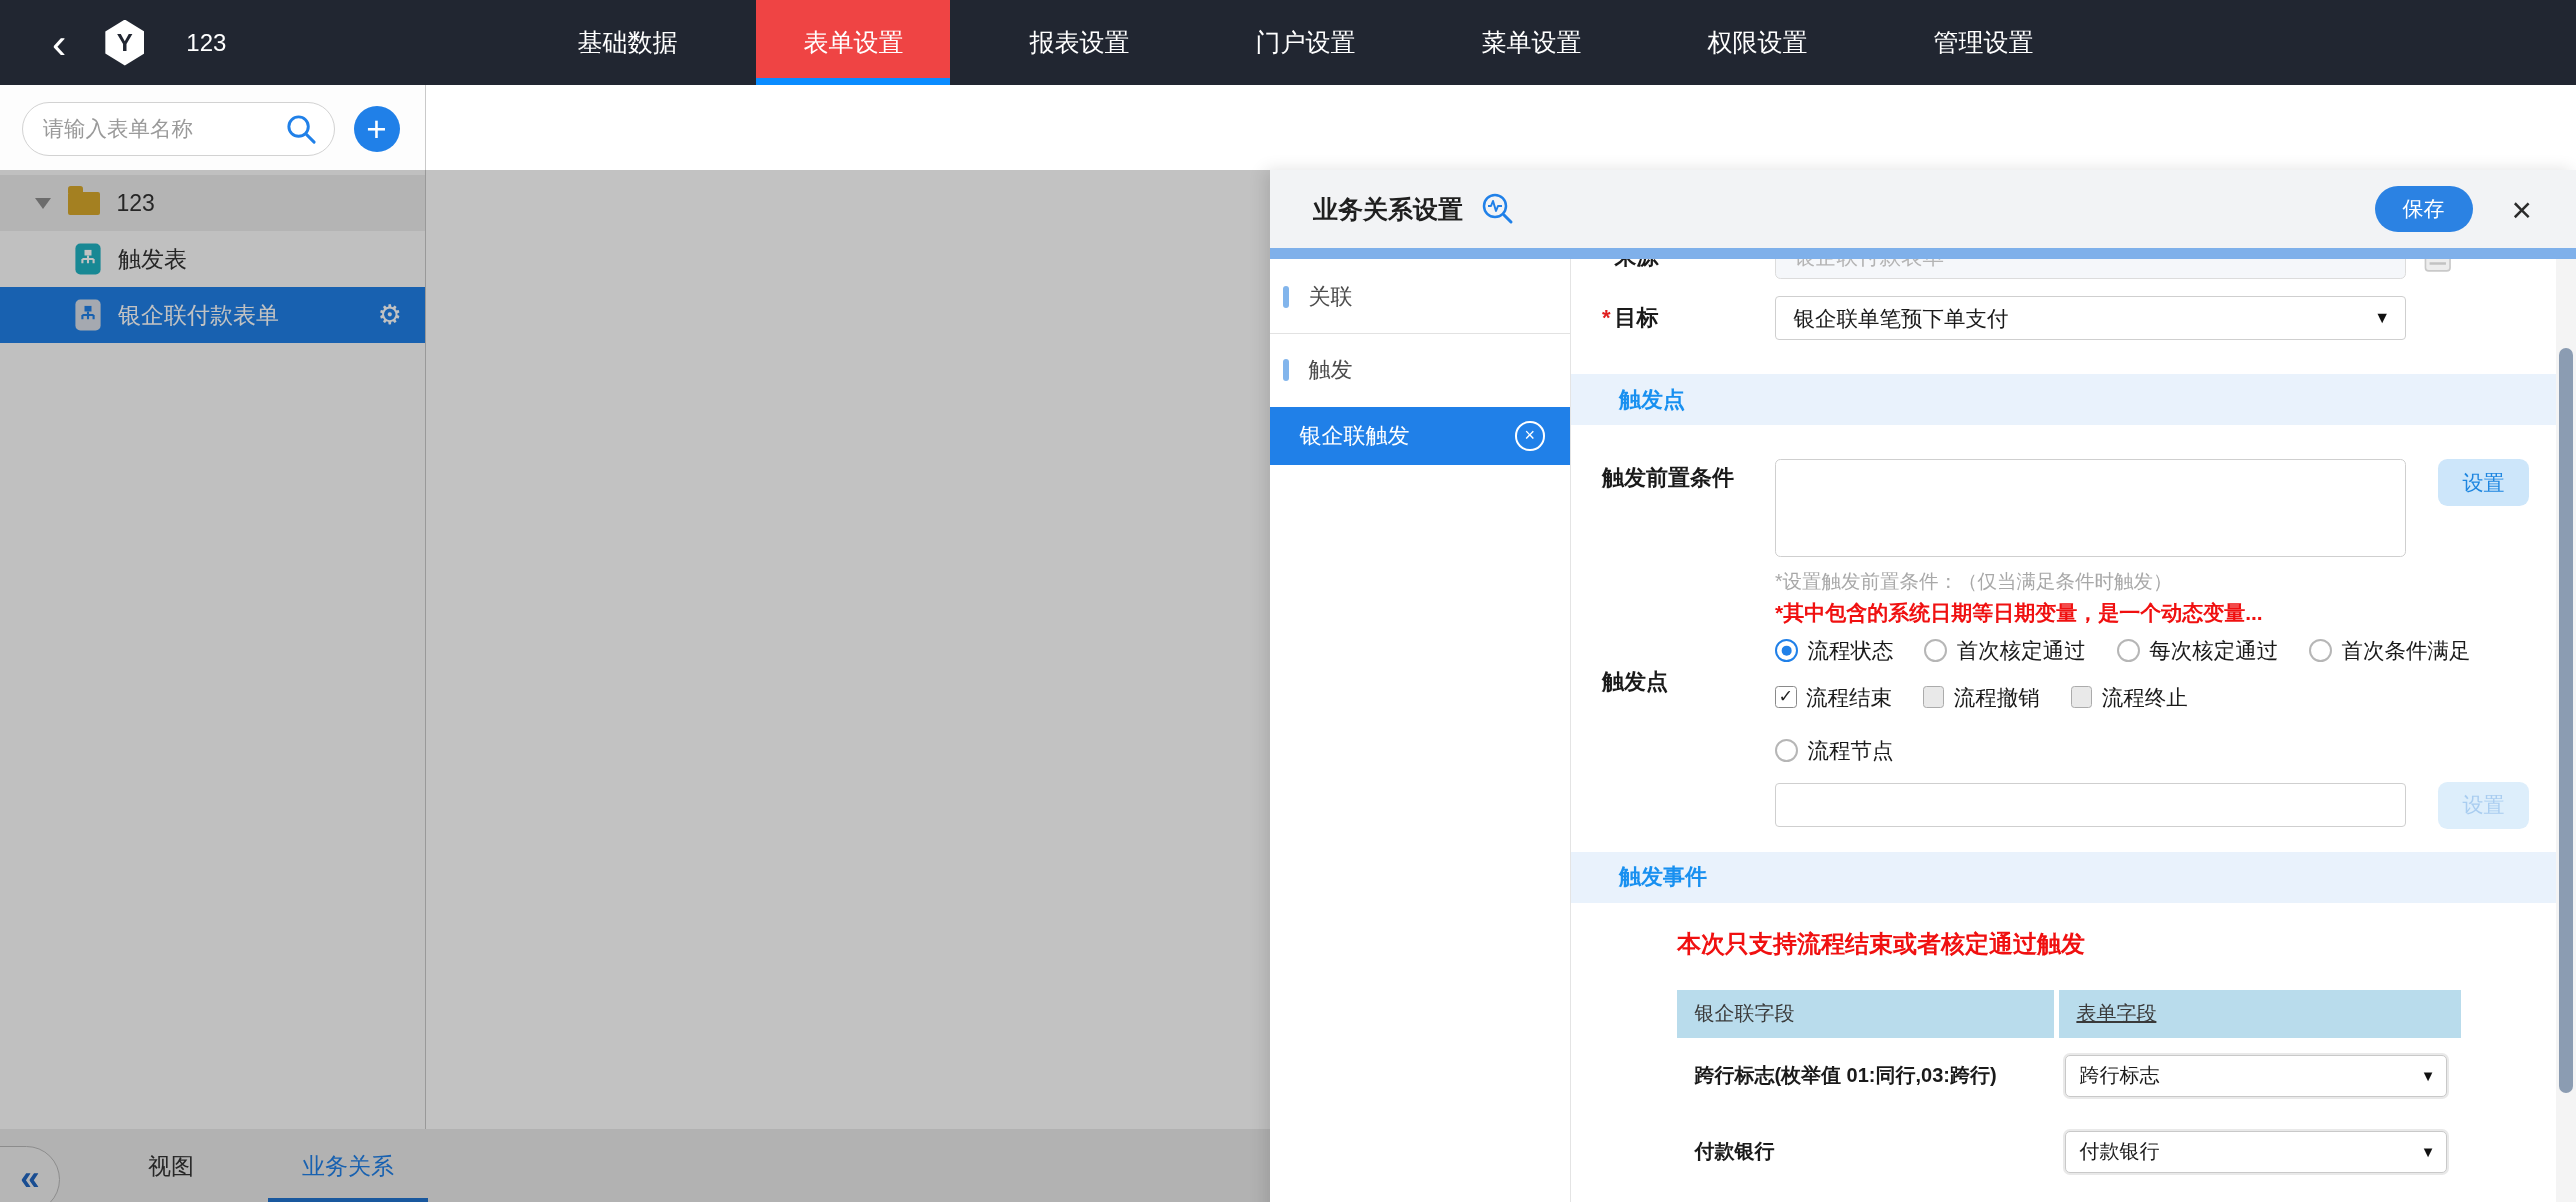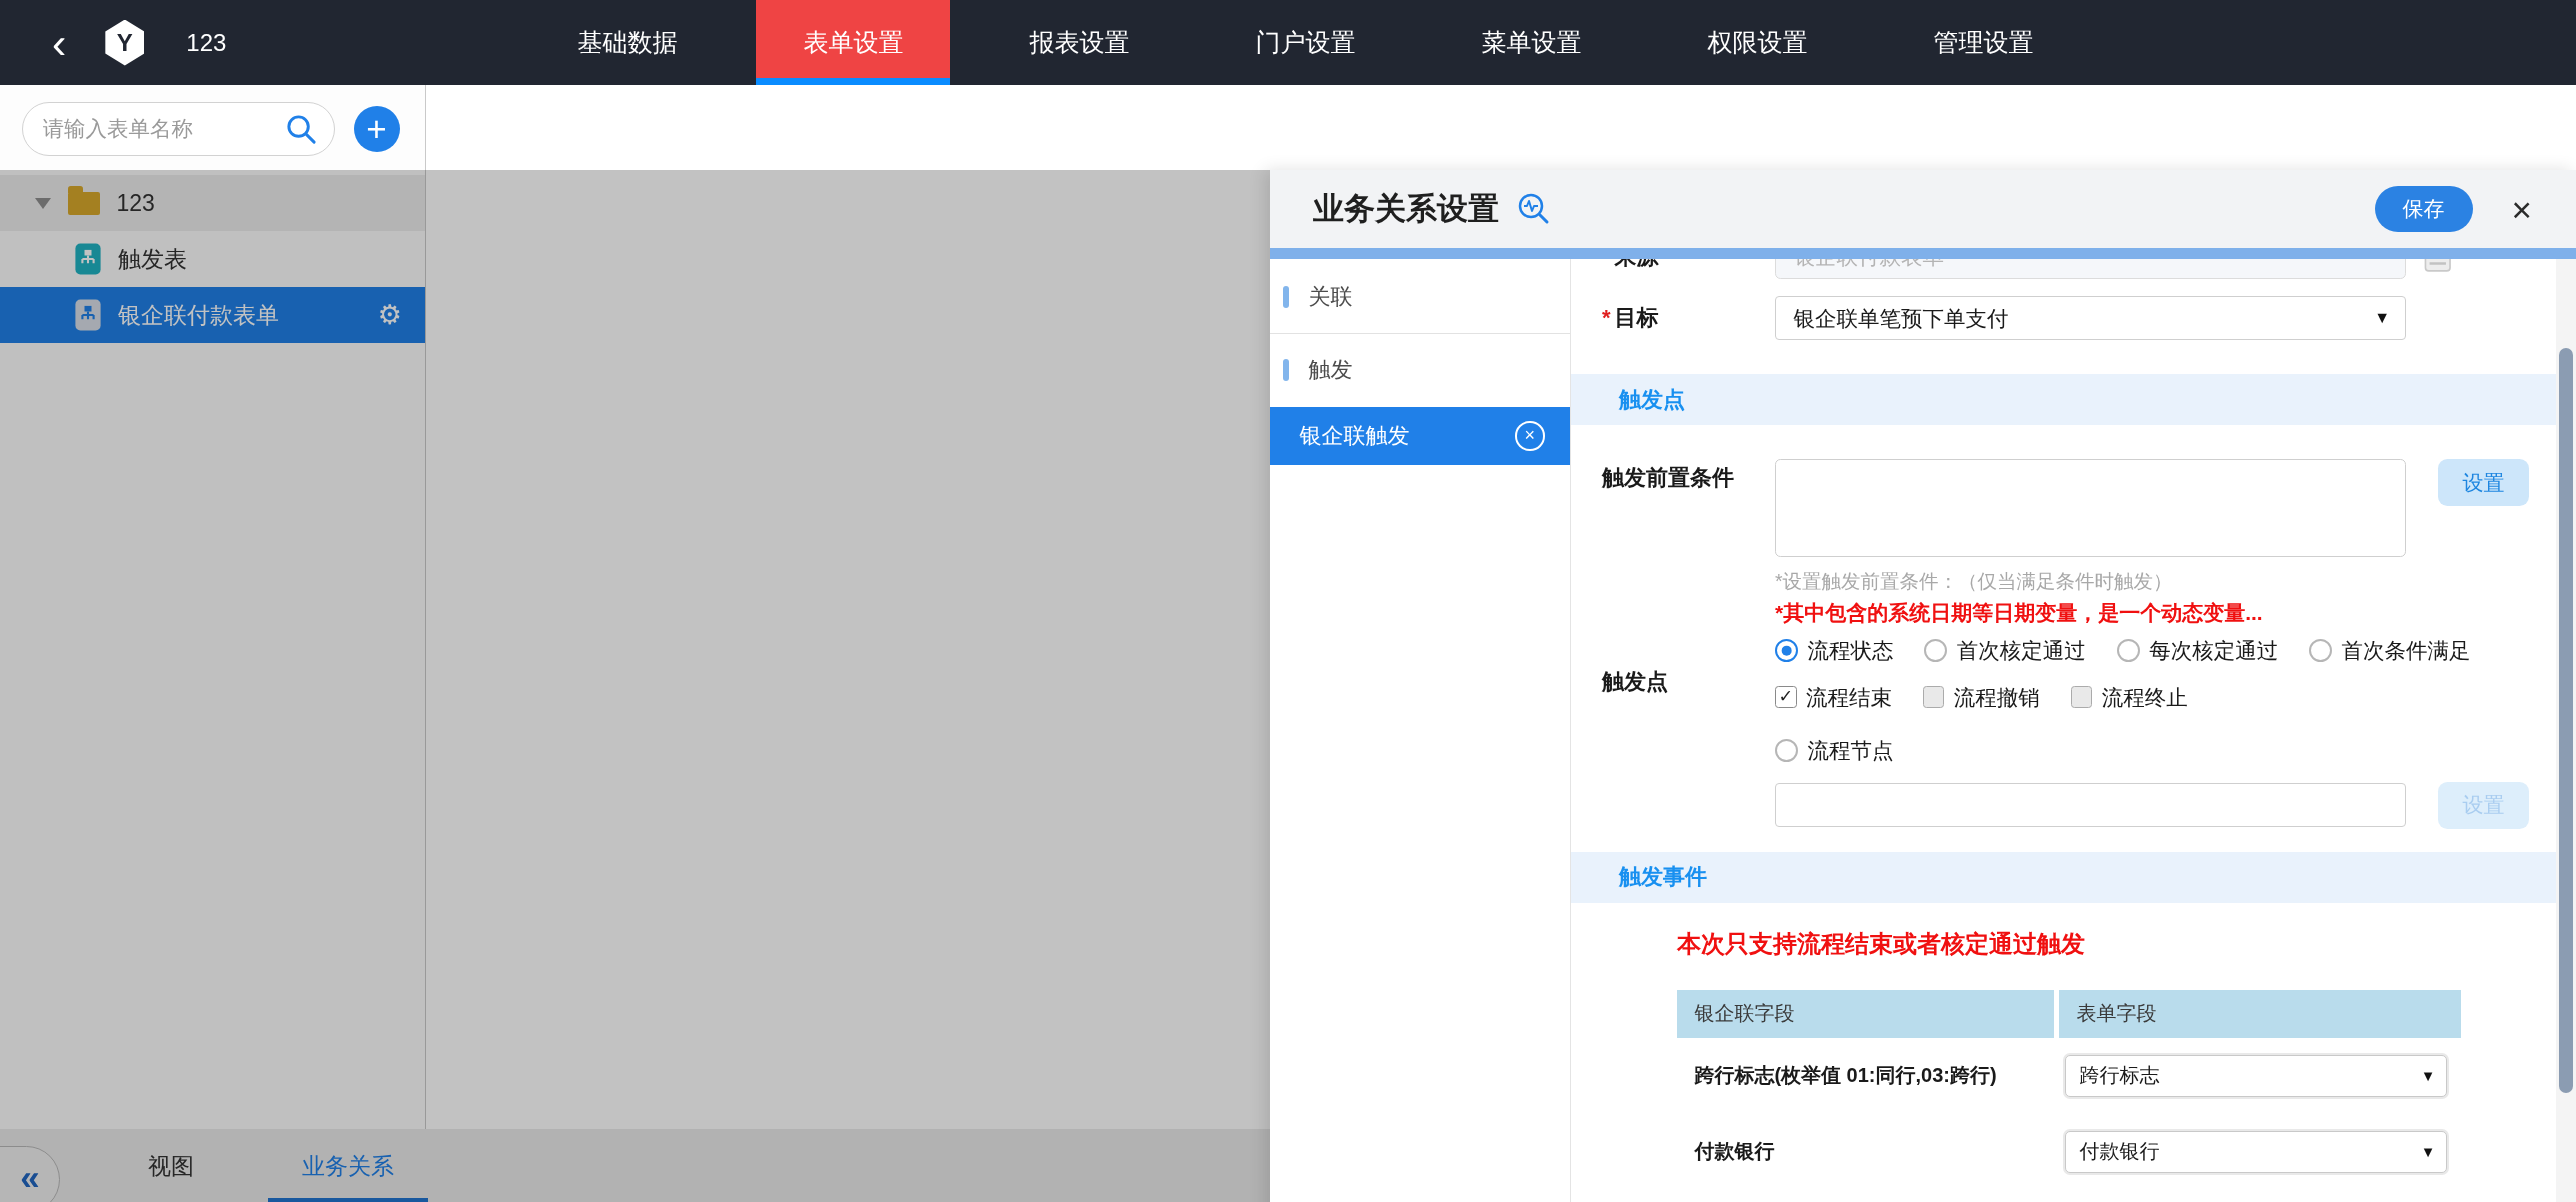--- a/index.html
+++ b/index.html
@@ -62,21 +62,21 @@
   .ctab.active::after { content:""; position:absolute; left:0; bottom:-1.3px; width:100%; height:6px; background:#2274d0; }
 
   
   .dim { position:absolute; left:0; top:85px; width:1270px; height:1118px; background:rgba(0,0,0,0.24);
          z-index:30; pointer-events:none; }
 
   
   .drawer { position:absolute; left:1270px; top:85px; width:1306px; height:1118px; background:#fff;
             z-index:40; display:flex; flex-direction:column; box-shadow:-5.4px 0 16px rgba(0,0,0,0.12); }
   .dheader { height:78px; background:#f2f3f5; display:flex; align-items:center; flex:0 0 auto; }
-  .dtitle { font-size:31px; font-weight:bold; color:#1f1f1f; margin-left:43px; }
+  .dtitle { font-size:25px; font-weight:bold; color:#1f1f1f; margin-left:43px; }
   .inspect-ic { width:36px; height:36px; margin-left:17.4px; cursor:pointer; }
   .savebtn { margin-left:auto; width:98px; height:46px; border-radius:23px; background:#2b82e3; color:#fff;
              font-size:21px; display:flex; align-items:center; justify-content:center; cursor:pointer; }
   .closebtn { font-size:35px; color:#2b2b2b; font-weight:300; margin:0 44px 0 39px; cursor:pointer; line-height:1; }
   .bluebar { height:10.7px; background:#7fb0ea; flex:0 0 auto; }
   .dbody { flex:1; display:flex; min-height:0; }
 
   
   .subnav { width:301px; border-right:1.3px solid #e4e4e4; padding-top:13.4px; flex:0 0 auto; }
   .snitem { height:50px; display:flex; align-items:center; font-size:22px; color:#4c4c4c; cursor:pointer; }
@@ -133,21 +133,21 @@
   .noderadio { margin-top:24px; }
   .nodeinputrow { margin-top:17.4px; display:flex; align-items:center; }
   .node-input { width:631px; height:44px; border:1.3px solid #cfcfcf; border-radius:4px; font-size:20px;
                 padding:0 13.4px; font-family:inherit; outline:none; }
   .band2 { margin-top:23px; }
   .warn2 { margin:25.5px 0 0 106px; font-size:24px; color:#f01010; font-weight:600; }
   .maptable { margin:29.5px 0 0 106px; width:784px; }
   .thead { display:flex; height:48px; background:#b9dcec; }
   .th { font-size:20px; color:#3a3a3a; display:flex; align-items:center; padding-left:17.4px; }
   .th1 { width:382px; border-right:5.4px solid #fff; }
-  .th2 { flex:1; }
+  .th2 { flex:1;text-decoration:underline; }
   .trowm { display:flex; align-items:center; height:76px; }
   .td1 { width:388px; padding-left:17.4px; font-size:20px; color:#1a1a1a; flex:0 0 auto;font-weight:bold; }
   .tsel { width:382px; height:42px; border:1.3px solid #c9c9c9; border-radius:5px; background:#fff;
           box-shadow:0 0 0 2px #e9e9e9; display:flex; align-items:center; padding:0 32px 0 13.4px;
           font-size:20px; color:#1a1a1a; position:relative; cursor:pointer; }
   .tsel .caret { position:absolute; right:10.7px; font-size:14.8px; color:#111; }
 
   
   .vtrack { position:absolute; right:0; top:0; width:20px; height:100%; background:#f4f4f4; }
   .vthumb { position:absolute; left:2.7px; top:89px; width:14.8px; height:745px; border-radius:7.4px; background:#8b9cb2; cursor:pointer; }

